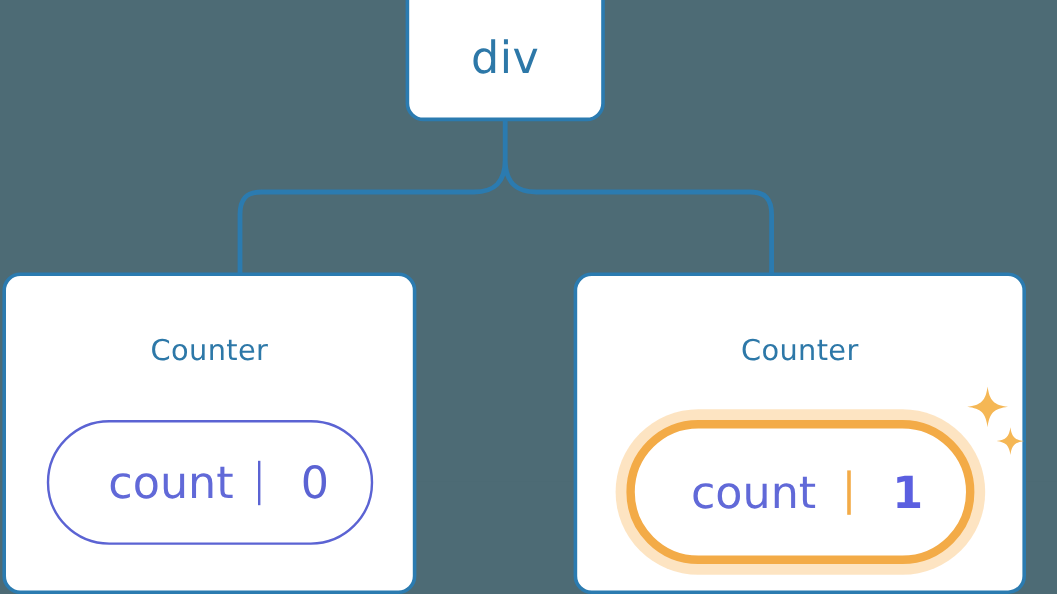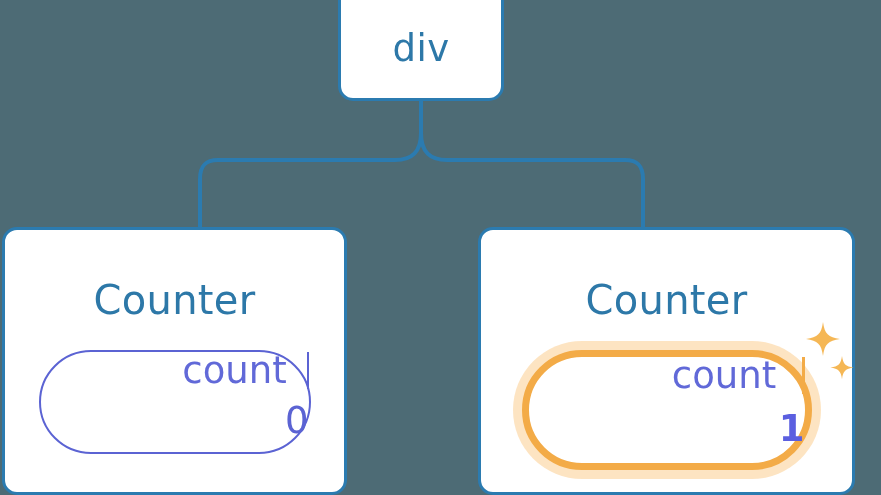--- a/index.html
+++ b/index.html
@@ -64,44 +64,43 @@
   }
   .node-left  { left: 2px;   width: 345px; }
   .node-right { left: 478px; width: 377px; }
 
   .child-title {
     position: absolute;
     left: 0;
     right: 0;
     top: 50px;
     text-align: center;
-    font-size: 40px;
+    font-size: 24px;
     color: #2d78a8;
     letter-spacing: 0.3px;
     line-height: 1;
   }
 
   
   .pill-wrap {
     position: absolute;
     top: 120px;
     left: 0;
     right: 0;
     display: flex;
     justify-content: center;
   }
 
   .pill {
     position: relative;
     display: flex;
-    align-items: flex-end;
+    align-items: center;
     box-sizing: border-box;
     border-radius: 999px;
     background: #ffffff;
-    flex-direction: column;
   }
 
   .pill-plain {
     width: 272px;
     height: 104px;
     border: 2px solid #5b63d3;
   }
   .pill-plain .pill-key {
     width: 176px;
     border-right: 2px solid #5b63d3;

